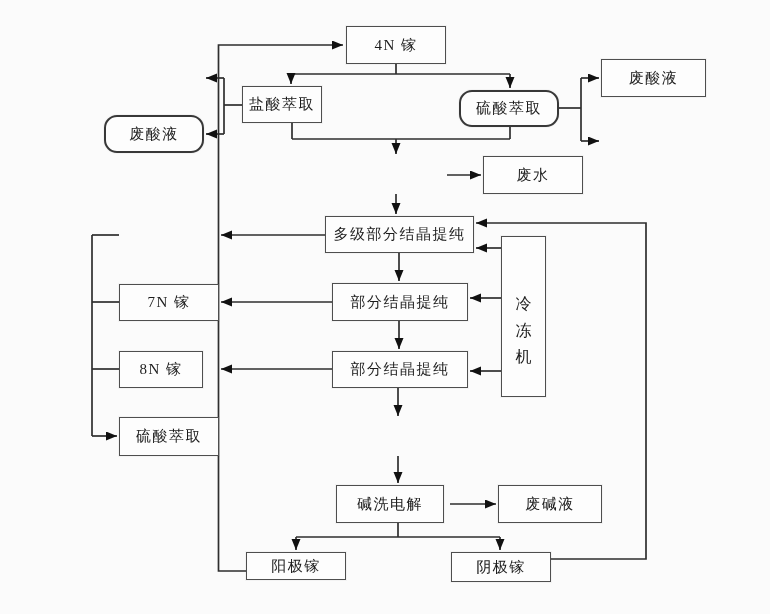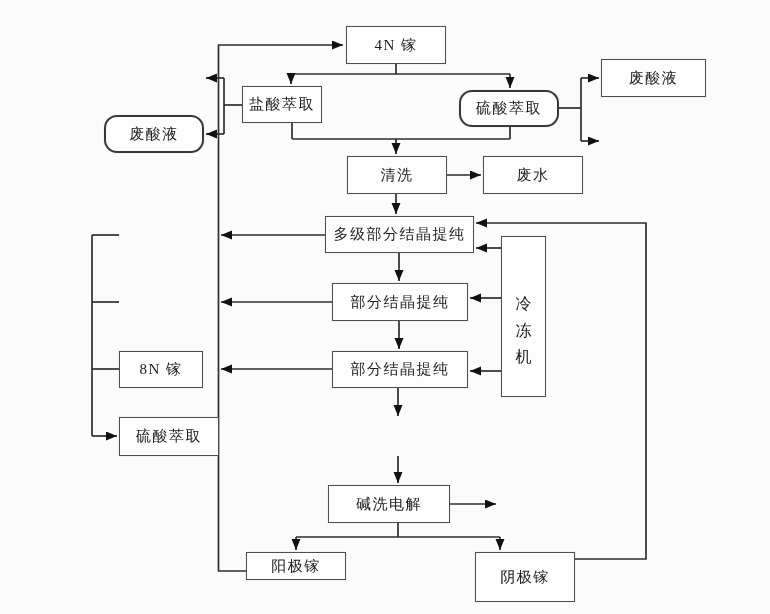--- a/index.html
+++ b/index.html
@@ -127,61 +127,64 @@
 
   <div class="node heavy" style="left:459px;top:90px;width:100px;height:37px">
     <span class="lbl">硫酸萃取</span>
   </div>
 
   <div class="node" style="left:601px;top:59px;width:105px;height:38px">
     <span class="lbl">废酸液</span>
   </div>
 
 
-  <div class="node" style="left:347px;top:156px;width:100px;height:38px">
-    <span class="lbl">清洗</span>
-  </div>
 
   <div class="node" style="left:483px;top:156px;width:100px;height:38px">
     <span class="lbl">废水</span>
   </div>
 
   <div class="node" style="left:325px;top:216px;width:149px;height:37px">
     <span class="lbl">多级部分结晶提纯</span>
   </div>
 
 
   <div class="node" style="left:332px;top:283px;width:136px;height:38px">
     <span class="lbl">部分结晶提纯</span>
   </div>
 
+  <div class="node" style="left:119px;top:284px;width:100px;height:37px">
+    <span class="lbl">7N 镓</span>
+  </div>
 
   <div class="node" style="left:332px;top:351px;width:136px;height:37px">
     <span class="lbl">部分结晶提纯</span>
   </div>
 
   <div class="node" style="left:119px;top:351px;width:84px;height:37px">
     <span class="lbl">8N 镓</span>
   </div>
 
   <div class="node vertical" style="left:501px;top:236px;width:45px;height:161px">
     <span class="lbl">冷冻机</span>
   </div>
 
   <div class="node" style="left:119px;top:417px;width:100px;height:39px">
     <span class="lbl">硫酸萃取</span>
   </div>
 
 
-  <div class="node" style="left:328px;top:485px;width:122px;height:38px">
+  <div class="node" style="left:336px;top:485px;width:108px;height:38px">
     <span class="lbl">碱洗电解</span>
   </div>
 
+  <div class="node" style="left:498px;top:485px;width:104px;height:38px">
+    <span class="lbl">废碱液</span>
+  </div>
 
   <div class="node" style="left:246px;top:552px;width:100px;height:28px">
     <span class="lbl">阳极镓</span>
   </div>
 
-  <div class="node" style="left:475px;top:552px;width:100px;height:50px">
+  <div class="node" style="left:451px;top:552px;width:100px;height:30px">
     <span class="lbl">阴极镓</span>
   </div>
 
 </div>
 
 </body></html>

